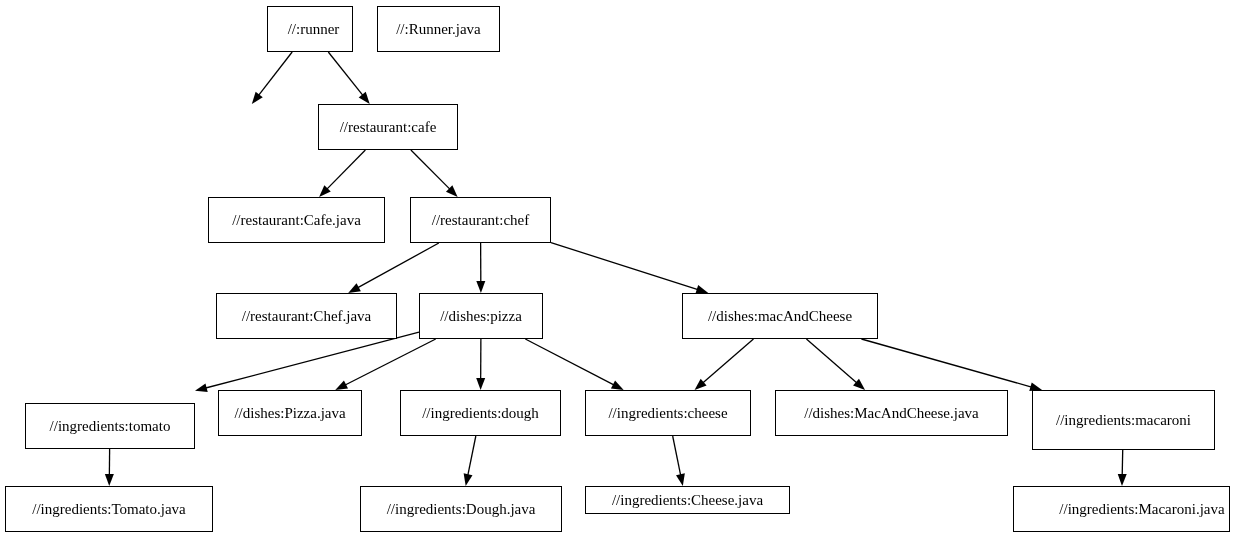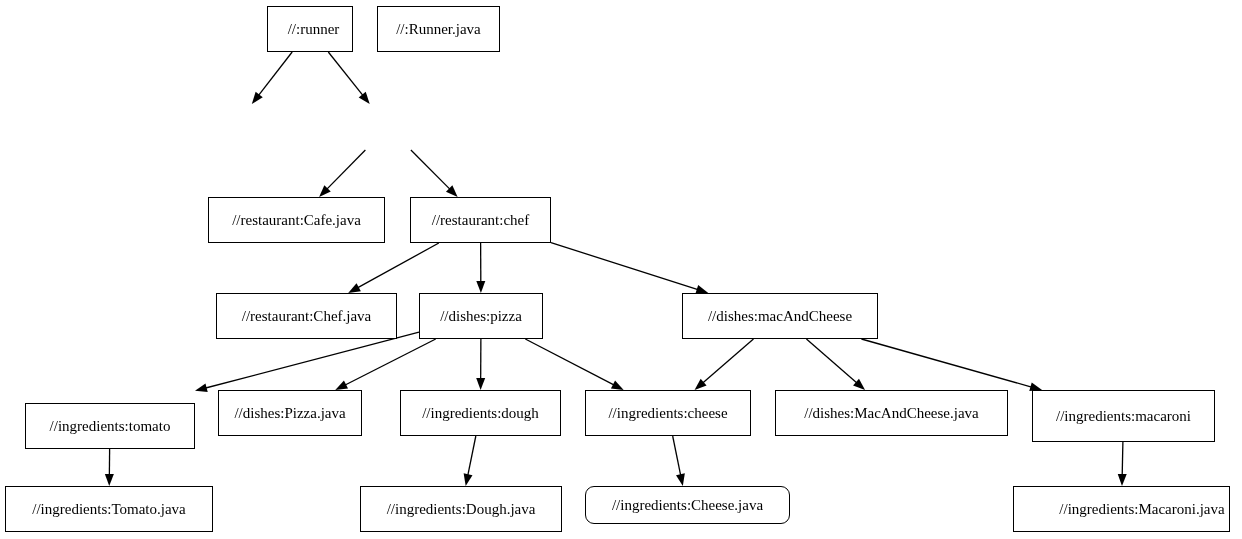--- a/index.html
+++ b/index.html
@@ -73,28 +73,29 @@
       <polygon points="109.23958333333333,486 104.86482067295972,473.9537785316141 113.86433243144256,474.04752344576497" fill="#000000"></polygon>
       <line x1="475.828125" y1="436" x2="467.66247424290106" y2="476.2001268041795" stroke="#000000" stroke-width="1.3"></line>
       <polygon points="465.671875,486 463.65065115336205,473.3443825057099 472.4705370296005,475.13592182432086" fill="#000000"></polygon>
       <line x1="672.671875" y1="436" x2="680.837525757099" y2="476.2001268041795" stroke="#000000" stroke-width="1.3"></line>
       <polygon points="682.828125,486 676.0294629703995,475.13592182432086 684.849348846638,473.3443825057099" fill="#000000"></polygon>
       <line x1="1123.0208333333333" y1="436" x2="1122.187454803485" y2="476.0021694327189" stroke="#000000" stroke-width="1.3"></line>
       <polygon points="1121.9791666666667,486 1117.7300886755722,473.9088736576944 1126.7281361861253,474.09633298083094" fill="#000000"></polygon>
     </svg>
 <div class="graph-node" style="left: 267px; top: 6px; width: 86px; height: 46px; border-color: rgb(0, 0, 0); background: rgb(255, 255, 255); padding-left: 7px;">//:runner</div>
     <div class="graph-node" style="left: 377px; top: 6px; width: 123px; height: 46px; border-color: rgb(0, 0, 0); background: rgb(255, 255, 255);">//:Runner.java</div>
+    <div class="graph-node" style="left: 318px; top: 104px; width: 140px; height: 46px; border-color: rgb(0, 0, 0); background: rgb(255, 255, 255);">//restaurant:cafe</div>
     <div class="graph-node" style="left: 208px; top: 197px; width: 177px; height: 46px; border-color: rgb(0, 0, 0); background: rgb(255, 255, 255);">//restaurant:Cafe.java</div>
     <div class="graph-node" style="left: 410px; top: 197px; width: 141px; height: 46px; border-color: rgb(0, 0, 0); background: rgb(255, 255, 255);">//restaurant:chef</div>
     <div class="graph-node" style="left: 216px; top: 293px; width: 181px; height: 46px; border-color: rgb(0, 0, 0); background: rgb(255, 255, 255);">//restaurant:Chef.java</div>
     <div class="graph-node" style="left: 419px; top: 293px; width: 124px; height: 46px; border-color: rgb(0, 0, 0); background: rgb(255, 255, 255);">//dishes:pizza</div>
     <div class="graph-node" style="left: 682px; top: 293px; width: 196px; height: 46px; border-color: rgb(0, 0, 0); background: rgb(255, 255, 255);">//dishes:macAndCheese</div>
     <div class="graph-node" style="left: 25px; top: 390px; width: 170px; height: 46px; border-color: rgb(0, 0, 0); background: rgb(255, 255, 255); margin-top: 13px;">//ingredients:tomato</div>
     <div class="graph-node" style="left: 218px; top: 390px; width: 144px; height: 46px; border-color: rgb(0, 0, 0); background: rgb(255, 255, 255);">//dishes:Pizza.java</div>
     <div class="graph-node" style="left: 400px; top: 390px; width: 161px; height: 46px; border-color: rgb(0, 0, 0); background: rgb(255, 255, 255);">//ingredients:dough</div>
     <div class="graph-node" style="left: 775px; top: 390px; width: 233px; height: 46px; border-color: rgb(0, 0, 0); background: rgb(255, 255, 255);">//dishes:MacAndCheese.java</div>
     <div class="graph-node" style="left: 585px; top: 390px; width: 166px; height: 46px; border-color: rgb(0, 0, 0); background: rgb(255, 255, 255);">//ingredients:cheese</div>
-    <div class="graph-node" style="left: 1032px; top: 390px; width: 183px; height: 52px; border-color: rgb(0, 0, 0); background: rgb(255, 255, 255);">//ingredients:macaroni</div>
+    <div class="graph-node" style="left: 1032px; top: 390px; width: 183px; height: 60px; border-color: rgb(0, 0, 0); background: rgb(255, 255, 255);">//ingredients:macaroni</div>
     <div class="graph-node" style="left: 5px; top: 486px; width: 208px; height: 46px; border-color: rgb(0, 0, 0); background: rgb(255, 255, 255);">//ingredients:Tomato.java</div>
     <div class="graph-node" style="left: 360px; top: 486px; width: 202px; height: 46px; border-color: rgb(0, 0, 0); background: rgb(255, 255, 255);">//ingredients:Dough.java</div>
-    <div class="graph-node" style="left: 585px; top: 486px; width: 205px; height: 38px; border-color: rgb(0, 0, 0); background: rgb(255, 255, 255); border-radius: 9px;">//ingredients:Cheese.java</div>
+    <div class="graph-node" style="left: 585px; top: 486px; width: 205px; height: 28px; border-color: rgb(0, 0, 0); background: rgb(255, 255, 255);">//ingredients:Cheese.java</div>
     <div class="graph-node" style="left: 1013px; top: 486px; width: 217px; height: 46px; border-color: rgb(0, 0, 0); background: rgb(255, 255, 255); padding-left: 41px;">//ingredients:Macaroni.java</div>
   </div>
 
 </body></html>

